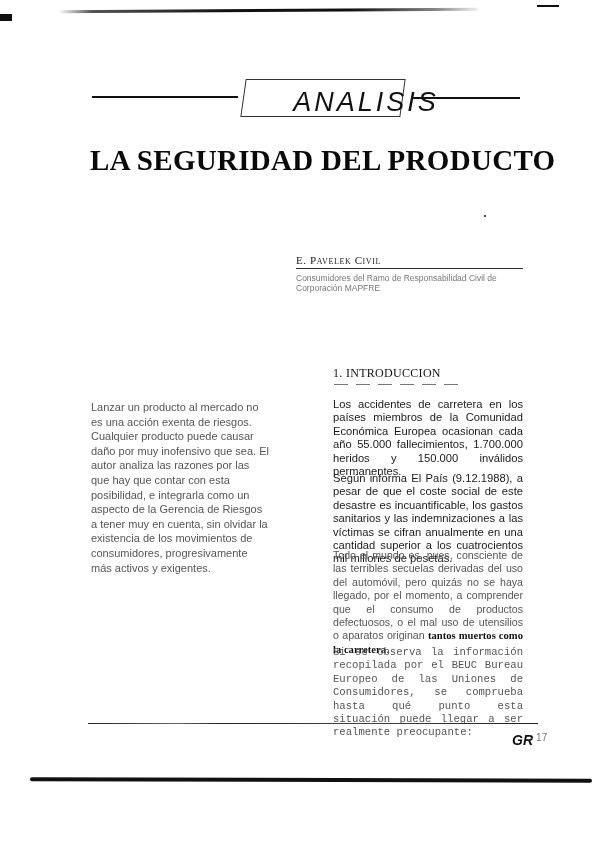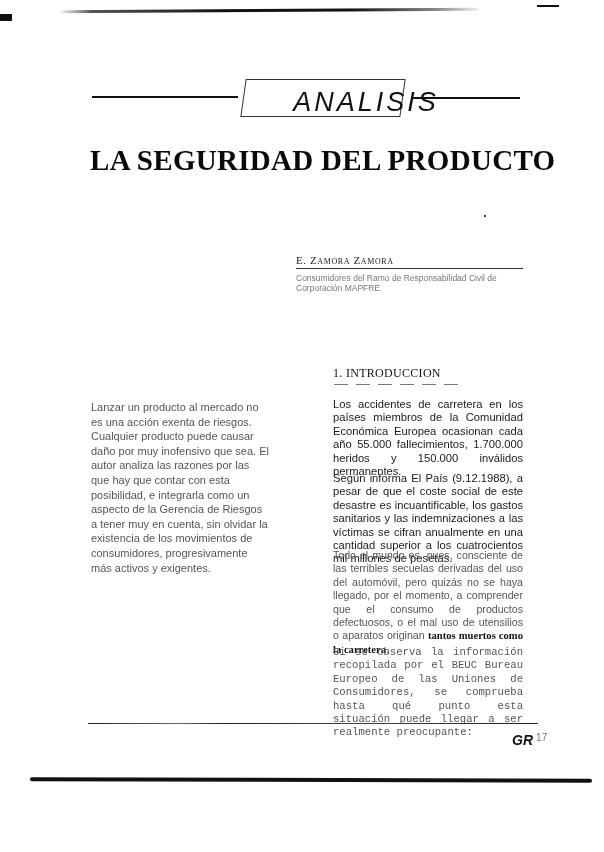--- a/index.html
+++ b/index.html
@@ -158,21 +158,21 @@
 <div class="abs scan-corner"></div>
 <div class="abs stray-dot"></div>
 
 <div class="abs section-rule rule-left"></div>
 <div class="abs section-box"></div>
 <div class="abs section-label">ANALISIS</div>
 <div class="abs section-rule rule-right"></div>
 
 <div class="abs page-title">LA SEGURIDAD DEL PRODUCTO</div>
 
-<div class="abs author-name">E. Zamora Zamora</div>
+<div class="abs author-name">E. Pavelek Civil</div>
 <div class="abs author-rule"></div>
 <div class="abs author-affiliation">Consumidores del Ramo de Responsabilidad Civil de Corporación MAPFRE</div>
 
 <div class="abs intro-heading">1. INTRODUCCION</div>
 <div class="abs intro-underline"></div>
 
 <div class="abs abstract">Lanzar un producto al mercado no es una acción exenta de riesgos. Cualquier producto puede causar daño por muy inofensivo que sea. El autor analiza las razones por las que hay que contar con esta posibilidad, e integrarla como un aspecto de la Gerencia de Riesgos a tener muy en cuenta, sin olvidar la existencia de los movimientos de consumidores, progresivamente más activos y exigentes.</div>
 
 <div class="abs body-col p1">Los accidentes de carretera en los países miembros de la Comunidad Económica Europea ocasionan cada año 55.000 fallecimientos, 1.700.000 heridos y 150.000 inválidos permanentes.</div>
 <div class="abs body-col p2">Según informa El País (9.12.1988), a pesar de que el coste social de este desastre es incuantificable, los gastos sanitarios y las indemnizaciones a las víctimas se cifran anualmente en una cantidad superior a los cuatrocientos mil millones de pesetas.</div>

